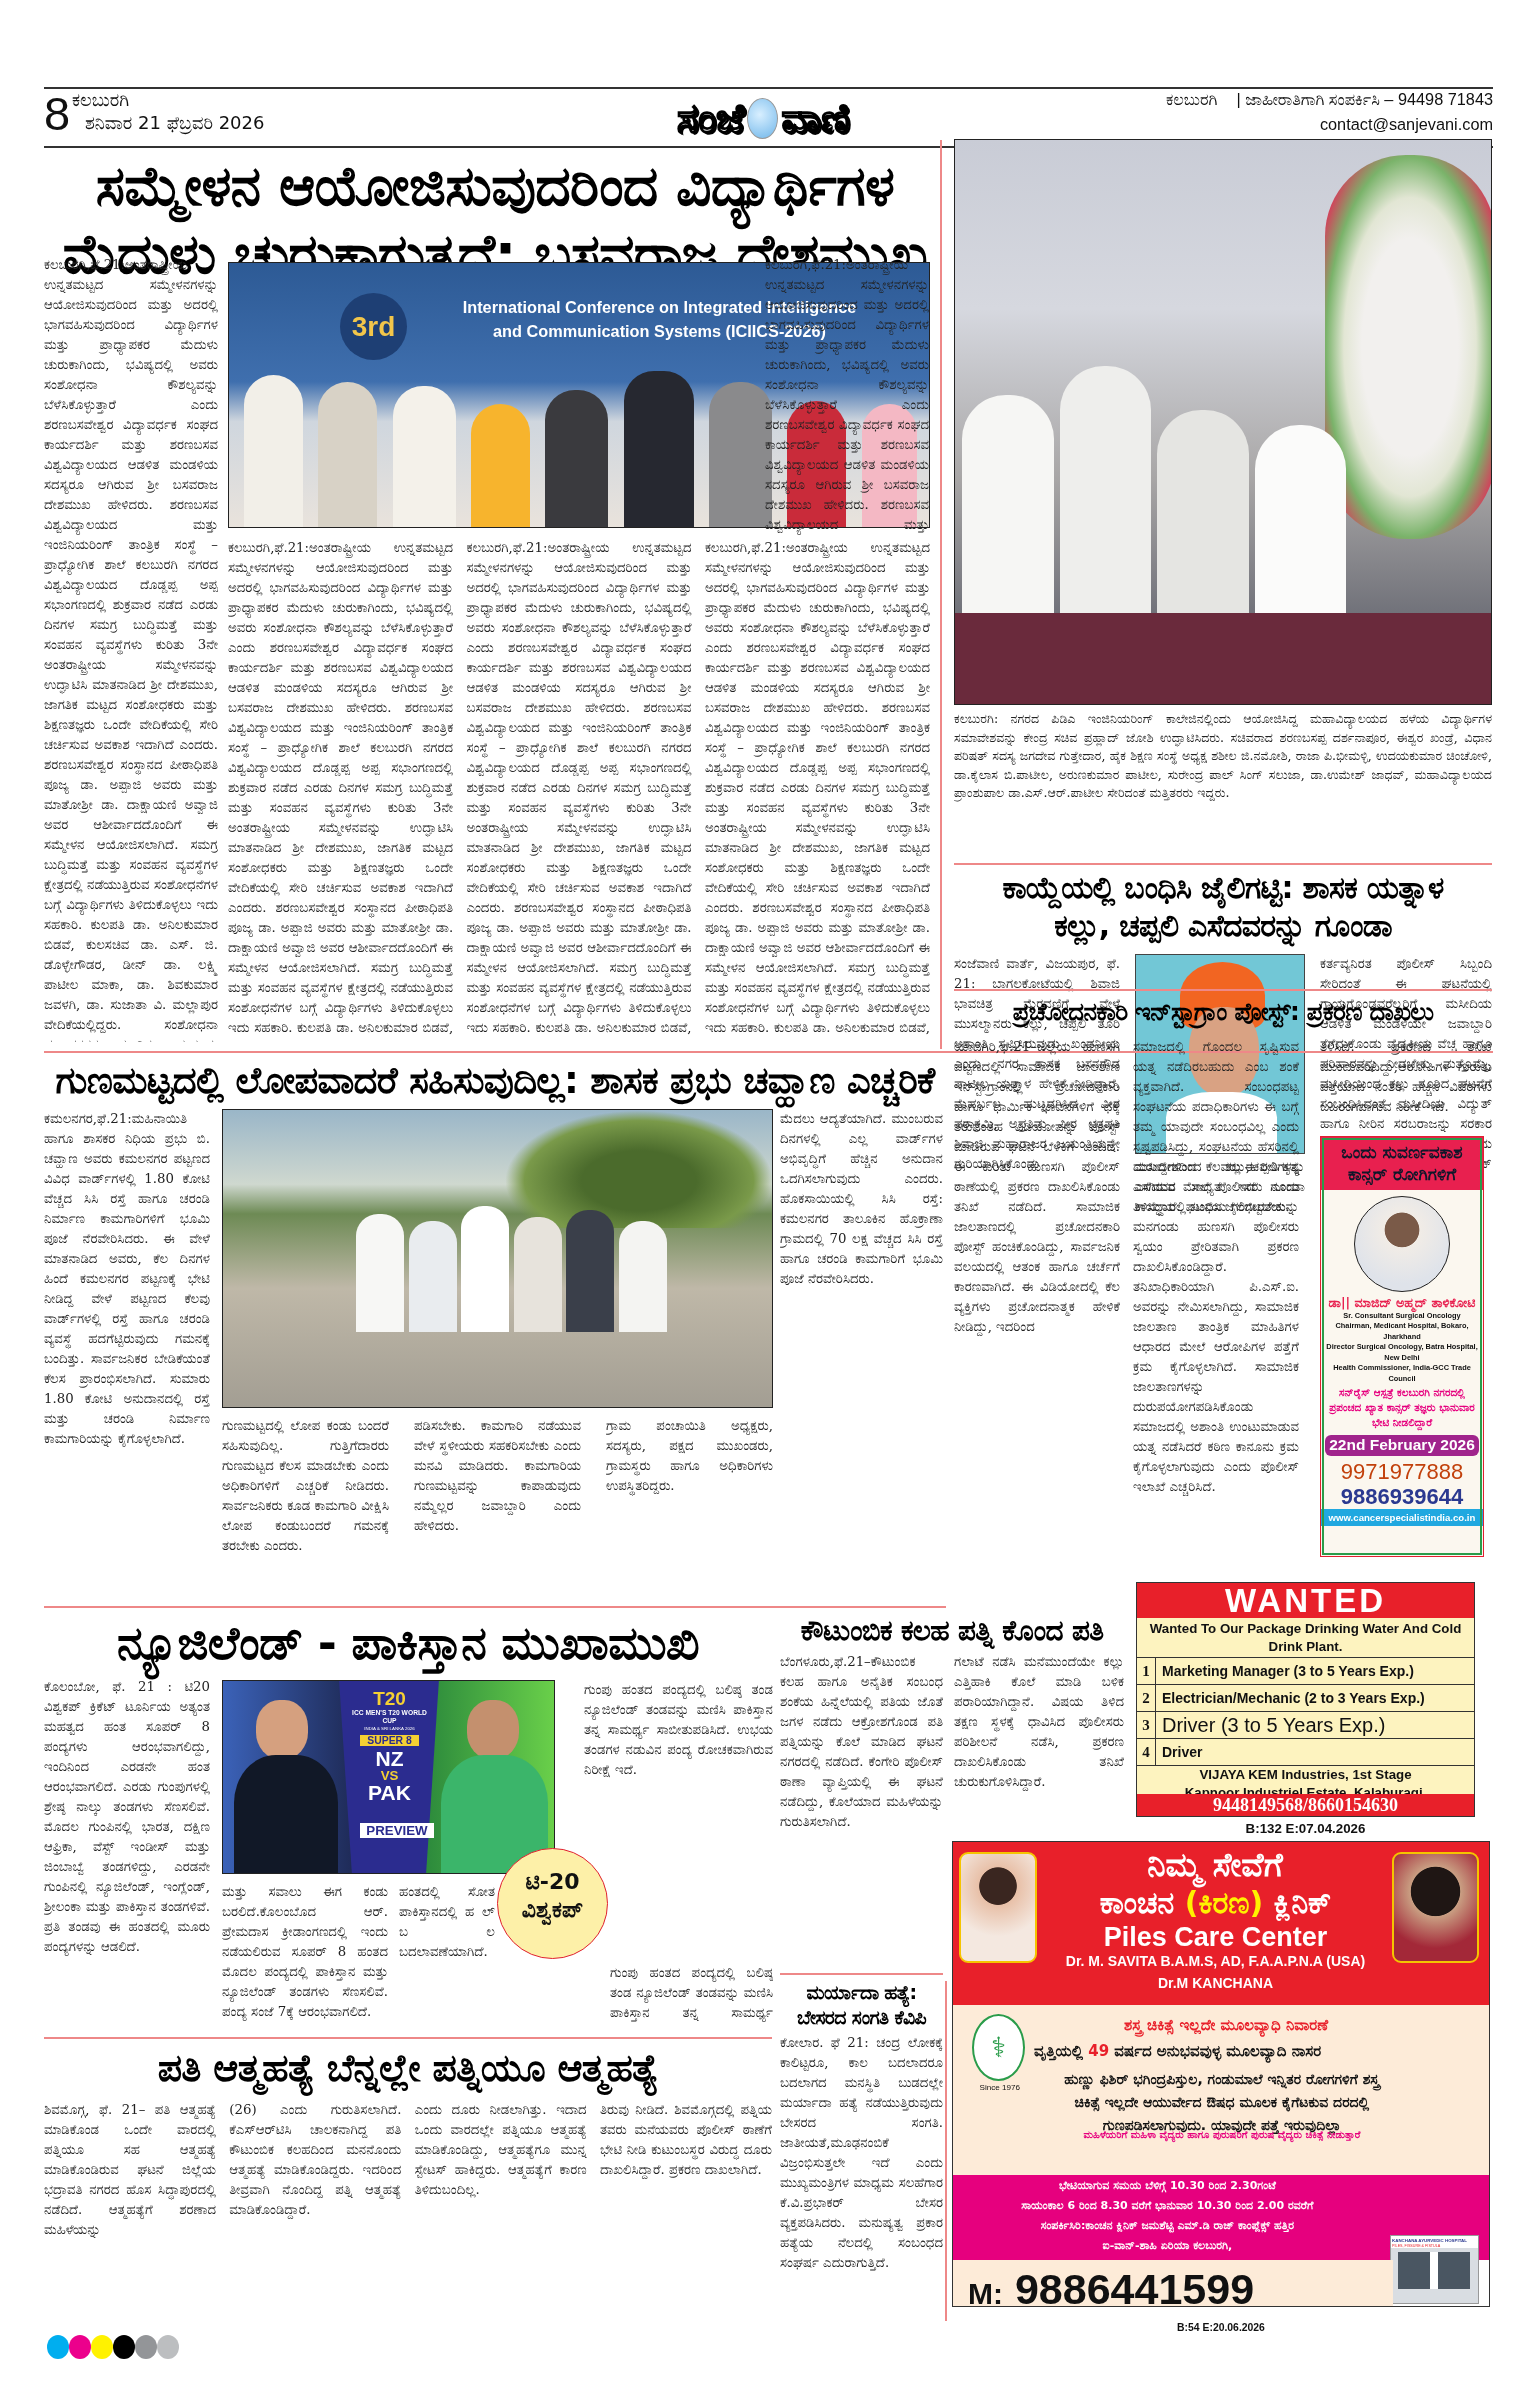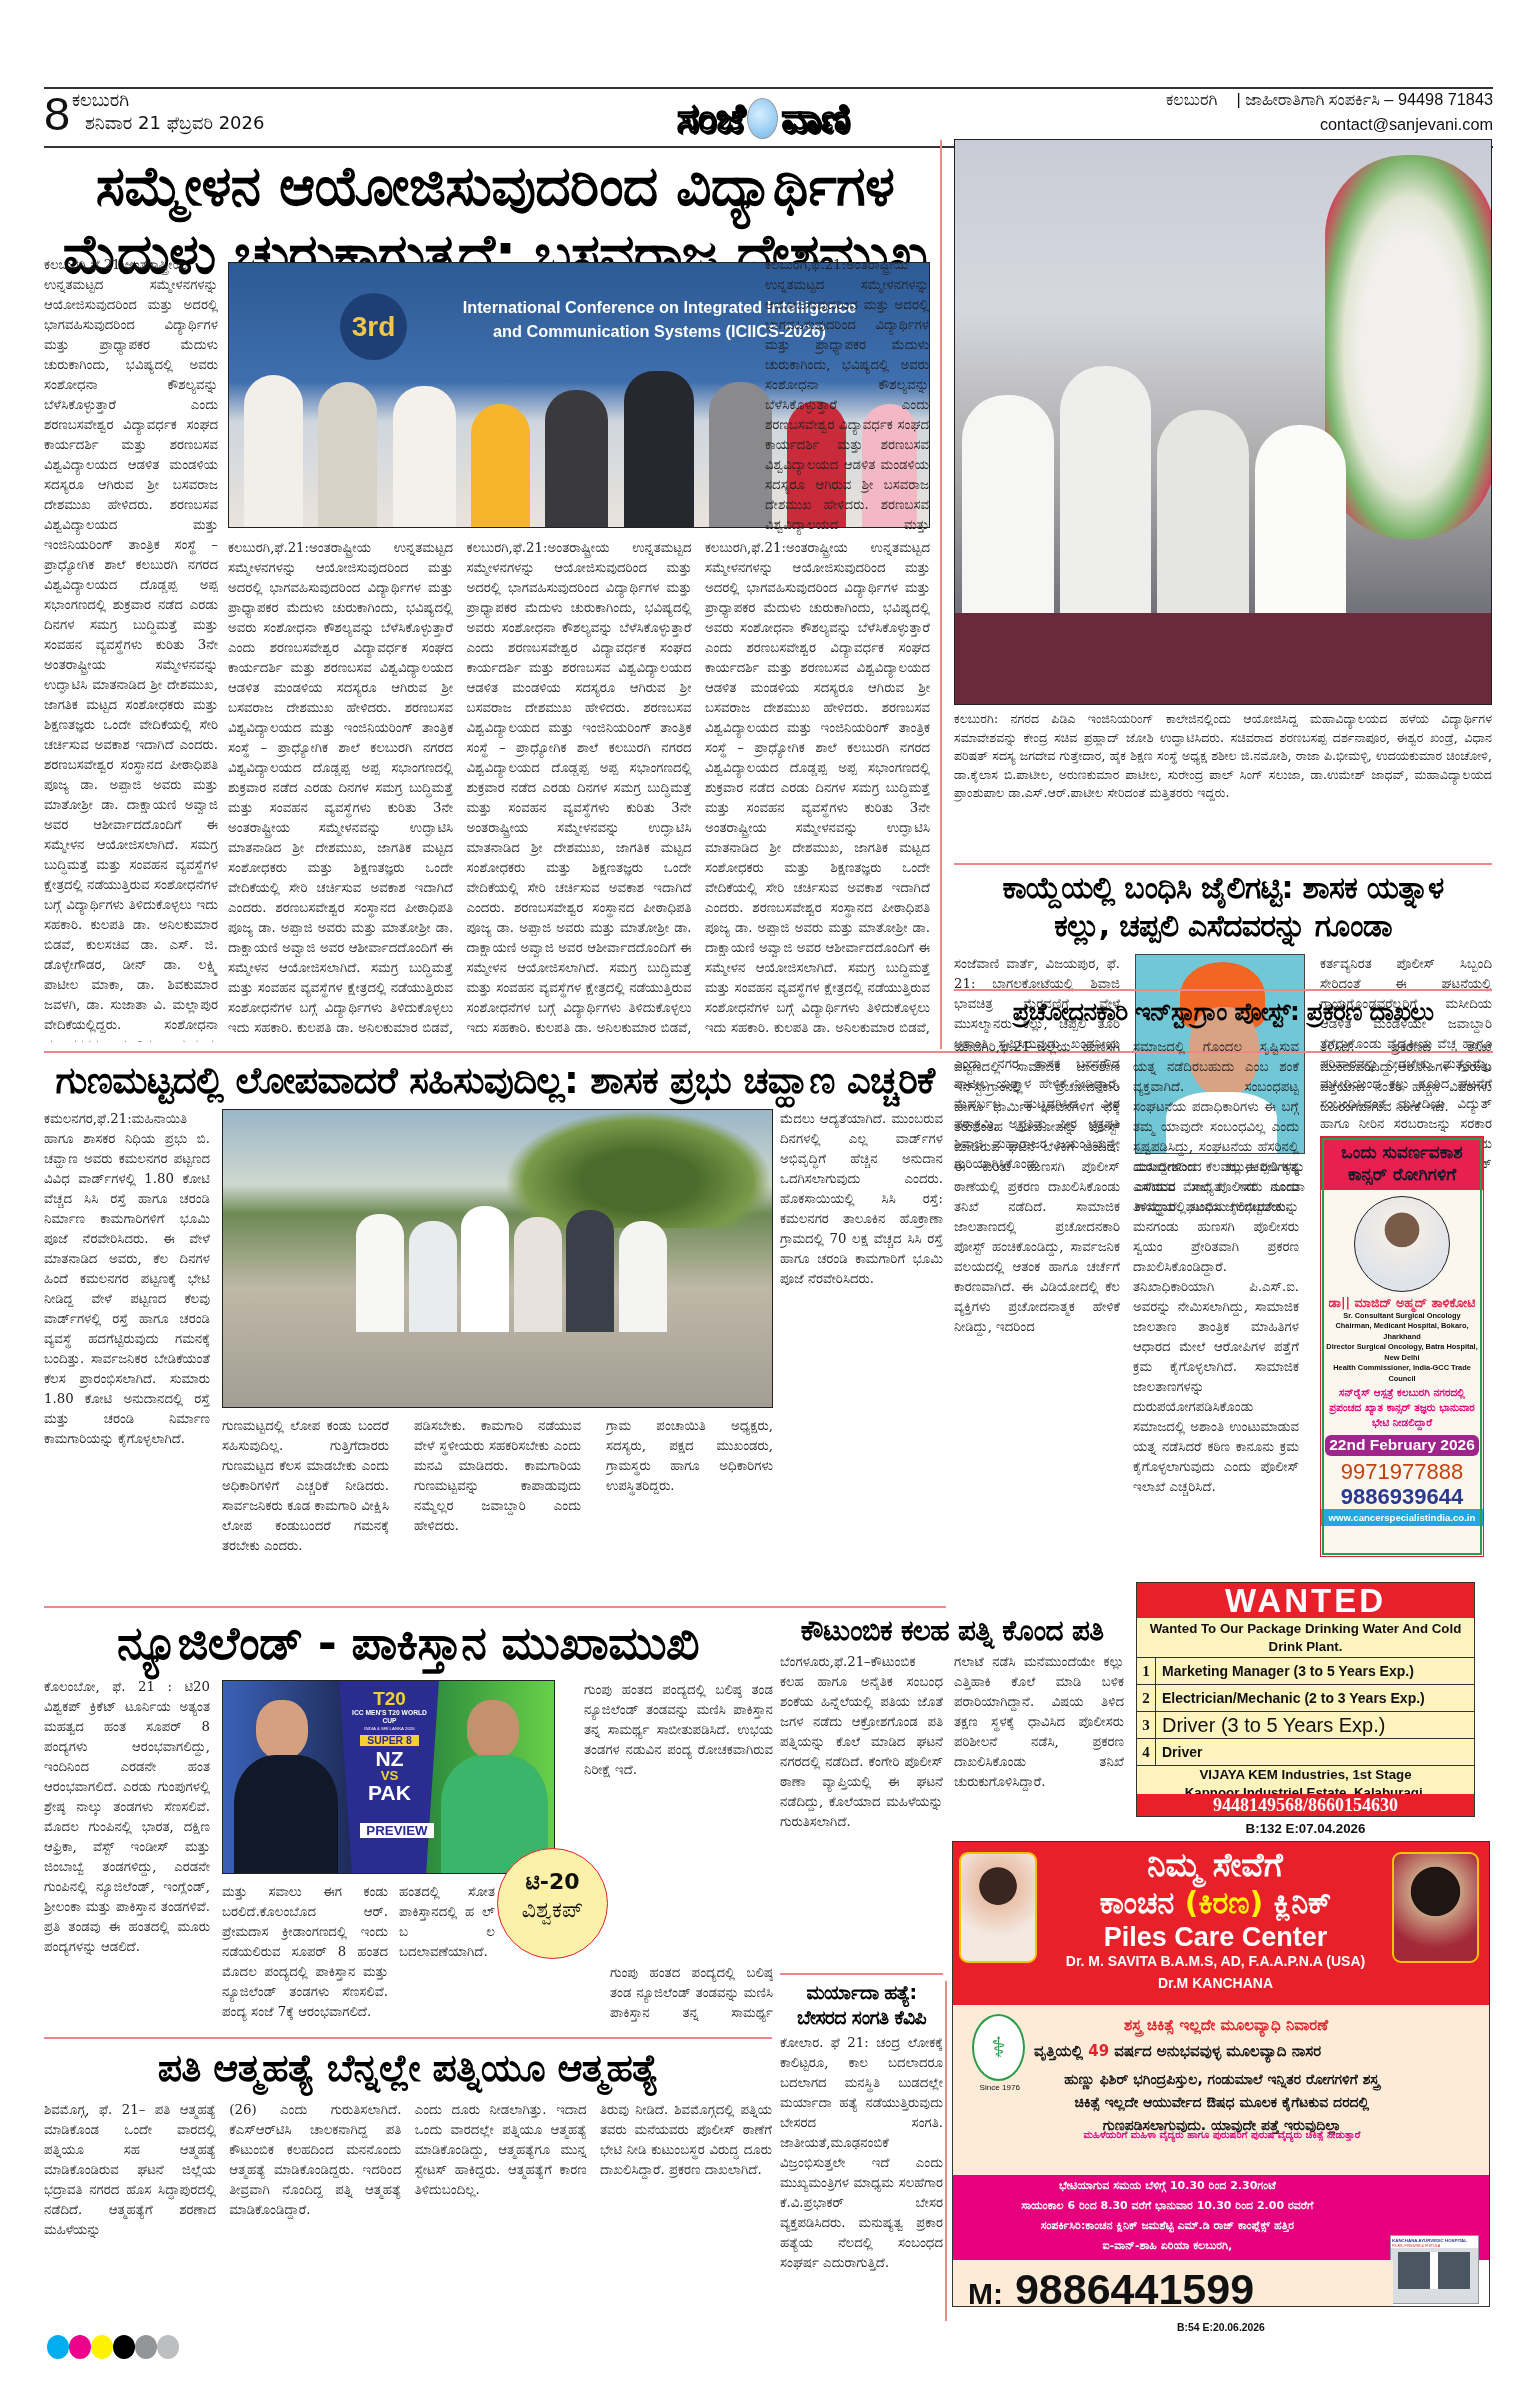--- a/index.html
+++ b/index.html
@@ -156,21 +156,21 @@
     <div style="font-size:4.4px;line-height:6.7px">INDIA &amp; SRI LANKA 2026</div>
     <div style="margin:3px auto 1.5px;width:59px;background:#f5d033;color:#2b2c8f;font-weight:bold;font-size:10.4px">SUPER 8</div>
     <div style="font-size:21px;font-weight:bold;line-height:21px">NZ</div>
     <div style="font-size:13.3px;font-weight:bold;color:#f5d033;line-height:13.3px">VS</div>
     <div style="font-size:21px;font-weight:bold;line-height:21px">PAK</div>
   </div>
   <div class="abs" style="left:137px;top:142px;width:74px;background:#fff;color:#2b2c8f;font-family:'Liberation Sans',sans-serif;font-weight:bold;font-size:13.3px;text-align:center">PREVIEW</div>
 </div>
 <div class="abs" style="left:497px;top:1848px;width:111px;height:111px;border-radius:50%;background:#fdf0a8;border:1.5px solid #e02030;text-align:center;padding-top:18.5px">
   <div style="font-weight:bold;font-size:22px;line-height:28px">ಟಿ-20</div>
-  <div style="font-weight:normal;font-size:22px;line-height:28px">ವಿಶ್ವಕಪ್</div>
+  <div style="font-weight:bold;font-size:22px;line-height:28px">ವಿಶ್ವಕಪ್</div>
 </div>
 <div class="abs body" style="left:222px;top:1882px;width:166px;height:146px">ಮತ್ತು ಸವಾಲು ಈಗ ಕಂಡು ಬರಲಿದೆ.ಕೊಲಂಬೊದ ಆರ್. ಪ್ರೇಮದಾಸ ಕ್ರೀಡಾಂಗಣದಲ್ಲಿ ಇಂದು ನಡೆಯಲಿರುವ ಸೂಪರ್ 8 ಹಂತದ ಮೊದಲ ಪಂದ್ಯದಲ್ಲಿ ಪಾಕಿಸ್ತಾನ ಮತ್ತು ನ್ಯೂಜಿಲೆಂಡ್ ತಂಡಗಳು ಸೆಣಸಲಿವೆ. ಪಂದ್ಯ ಸಂಜೆ 7ಕ್ಕೆ ಆರಂಭವಾಗಲಿದೆ.</div>
 <div class="abs body" style="left:399px;top:1882px;width:96px;height:146px">ಹಂತದಲ್ಲಿ ಸೋತ ಪಾಕಿಸ್ತಾನದಲ್ಲಿ ಹ ಲ್ ಬ ಲ ಬದಲಾವಣೆಯಾಗಿದೆ.</div>
 <div class="abs body" style="left:584px;top:1680px;width:189px;height:163px">ಗುಂಪು ಹಂತದ ಪಂದ್ಯದಲ್ಲಿ ಬಲಿಷ್ಠ ತಂಡ ನ್ಯೂಜಿಲೆಂಡ್ ತಂಡವನ್ನು ಮಣಿಸಿ ಪಾಕಿಸ್ತಾನ ತನ್ನ ಸಾಮರ್ಥ್ಯ ಸಾಬೀತುಪಡಿಸಿದೆ. ಉಭಯ ತಂಡಗಳ ನಡುವಿನ ಪಂದ್ಯ ರೋಚಕವಾಗಿರುವ ನಿರೀಕ್ಷೆ ಇದೆ.</div>
 <div class="abs body" style="left:610px;top:1963px;width:163px;height:65px"><span>ಗುಂಪು ಹಂತದ ಪಂದ್ಯದಲ್ಲಿ ಬಲಿಷ್ಠ ತಂಡ ನ್ಯೂಜಿಲೆಂಡ್ ತಂಡವನ್ನು ಮಣಿಸಿ ಪಾಕಿಸ್ತಾನ ತನ್ನ ಸಾಮರ್ಥ್ಯ ಸಾಬೀತುಪಡಿಸಿದೆ. ಉಭಯ ತಂಡಗಳ ನಡುವಿನ ಪಂದ್ಯ ರೋಚಕವಾಗಿರುವ ನಿರೀಕ್ಷೆ ಇದೆ.</span></div>
 
 <div class="abs hl" style="left:780px;top:1612px;width:344px;font-size:28px;line-height:38px">ಕೌಟುಂಬಿಕ ಕಲಹ ಪತ್ನಿ ಕೊಂದ ಪತಿ</div>
 <div class="abs body" style="left:780px;top:1652px;width:163px;height:314px">ಬೆಂಗಳೂರು,ಫೆ.21–ಕೌಟುಂಬಿಕ ಕಲಹ ಹಾಗೂ ಅನೈತಿಕ ಸಂಬಂಧ ಶಂಕೆಯ ಹಿನ್ನೆಲೆಯಲ್ಲಿ ಪತಿಯ ಜೊತೆ ಜಗಳ ನಡೆದು ಆಕ್ರೋಶಗೊಂಡ ಪತಿ ಪತ್ನಿಯನ್ನು ಕೊಲೆ ಮಾಡಿದ ಘಟನೆ ನಗರದಲ್ಲಿ ನಡೆದಿದೆ. ಕೆಂಗೇರಿ ಪೊಲೀಸ್ ಠಾಣಾ ವ್ಯಾಪ್ತಿಯಲ್ಲಿ ಈ ಘಟನೆ ನಡೆದಿದ್ದು, ಕೊಲೆಯಾದ ಮಹಿಳೆಯನ್ನು ಗುರುತಿಸಲಾಗಿದೆ.</div>
 <div class="abs body" style="left:954px;top:1652px;width:170px;height:314px">ಗಲಾಟೆ ನಡೆಸಿ ಮನೆಮುಂದೆಯೇ ಕಲ್ಲು ಎತ್ತಿಹಾಕಿ ಕೊಲೆ ಮಾಡಿ ಬಳಿಕ ಪರಾರಿಯಾಗಿದ್ದಾನೆ. ವಿಷಯ ತಿಳಿದ ತಕ್ಷಣ ಸ್ಥಳಕ್ಕೆ ಧಾವಿಸಿದ ಪೊಲೀಸರು ಪರಿಶೀಲನೆ ನಡೆಸಿ, ಪ್ರಕರಣ ದಾಖಲಿಸಿಕೊಂಡು ತನಿಖೆ ಚುರುಕುಗೊಳಿಸಿದ್ದಾರೆ.</div>
 <div class="abs" style="left:780px;top:1973px;width:163px;height:1.5px;background:#e88"></div>

